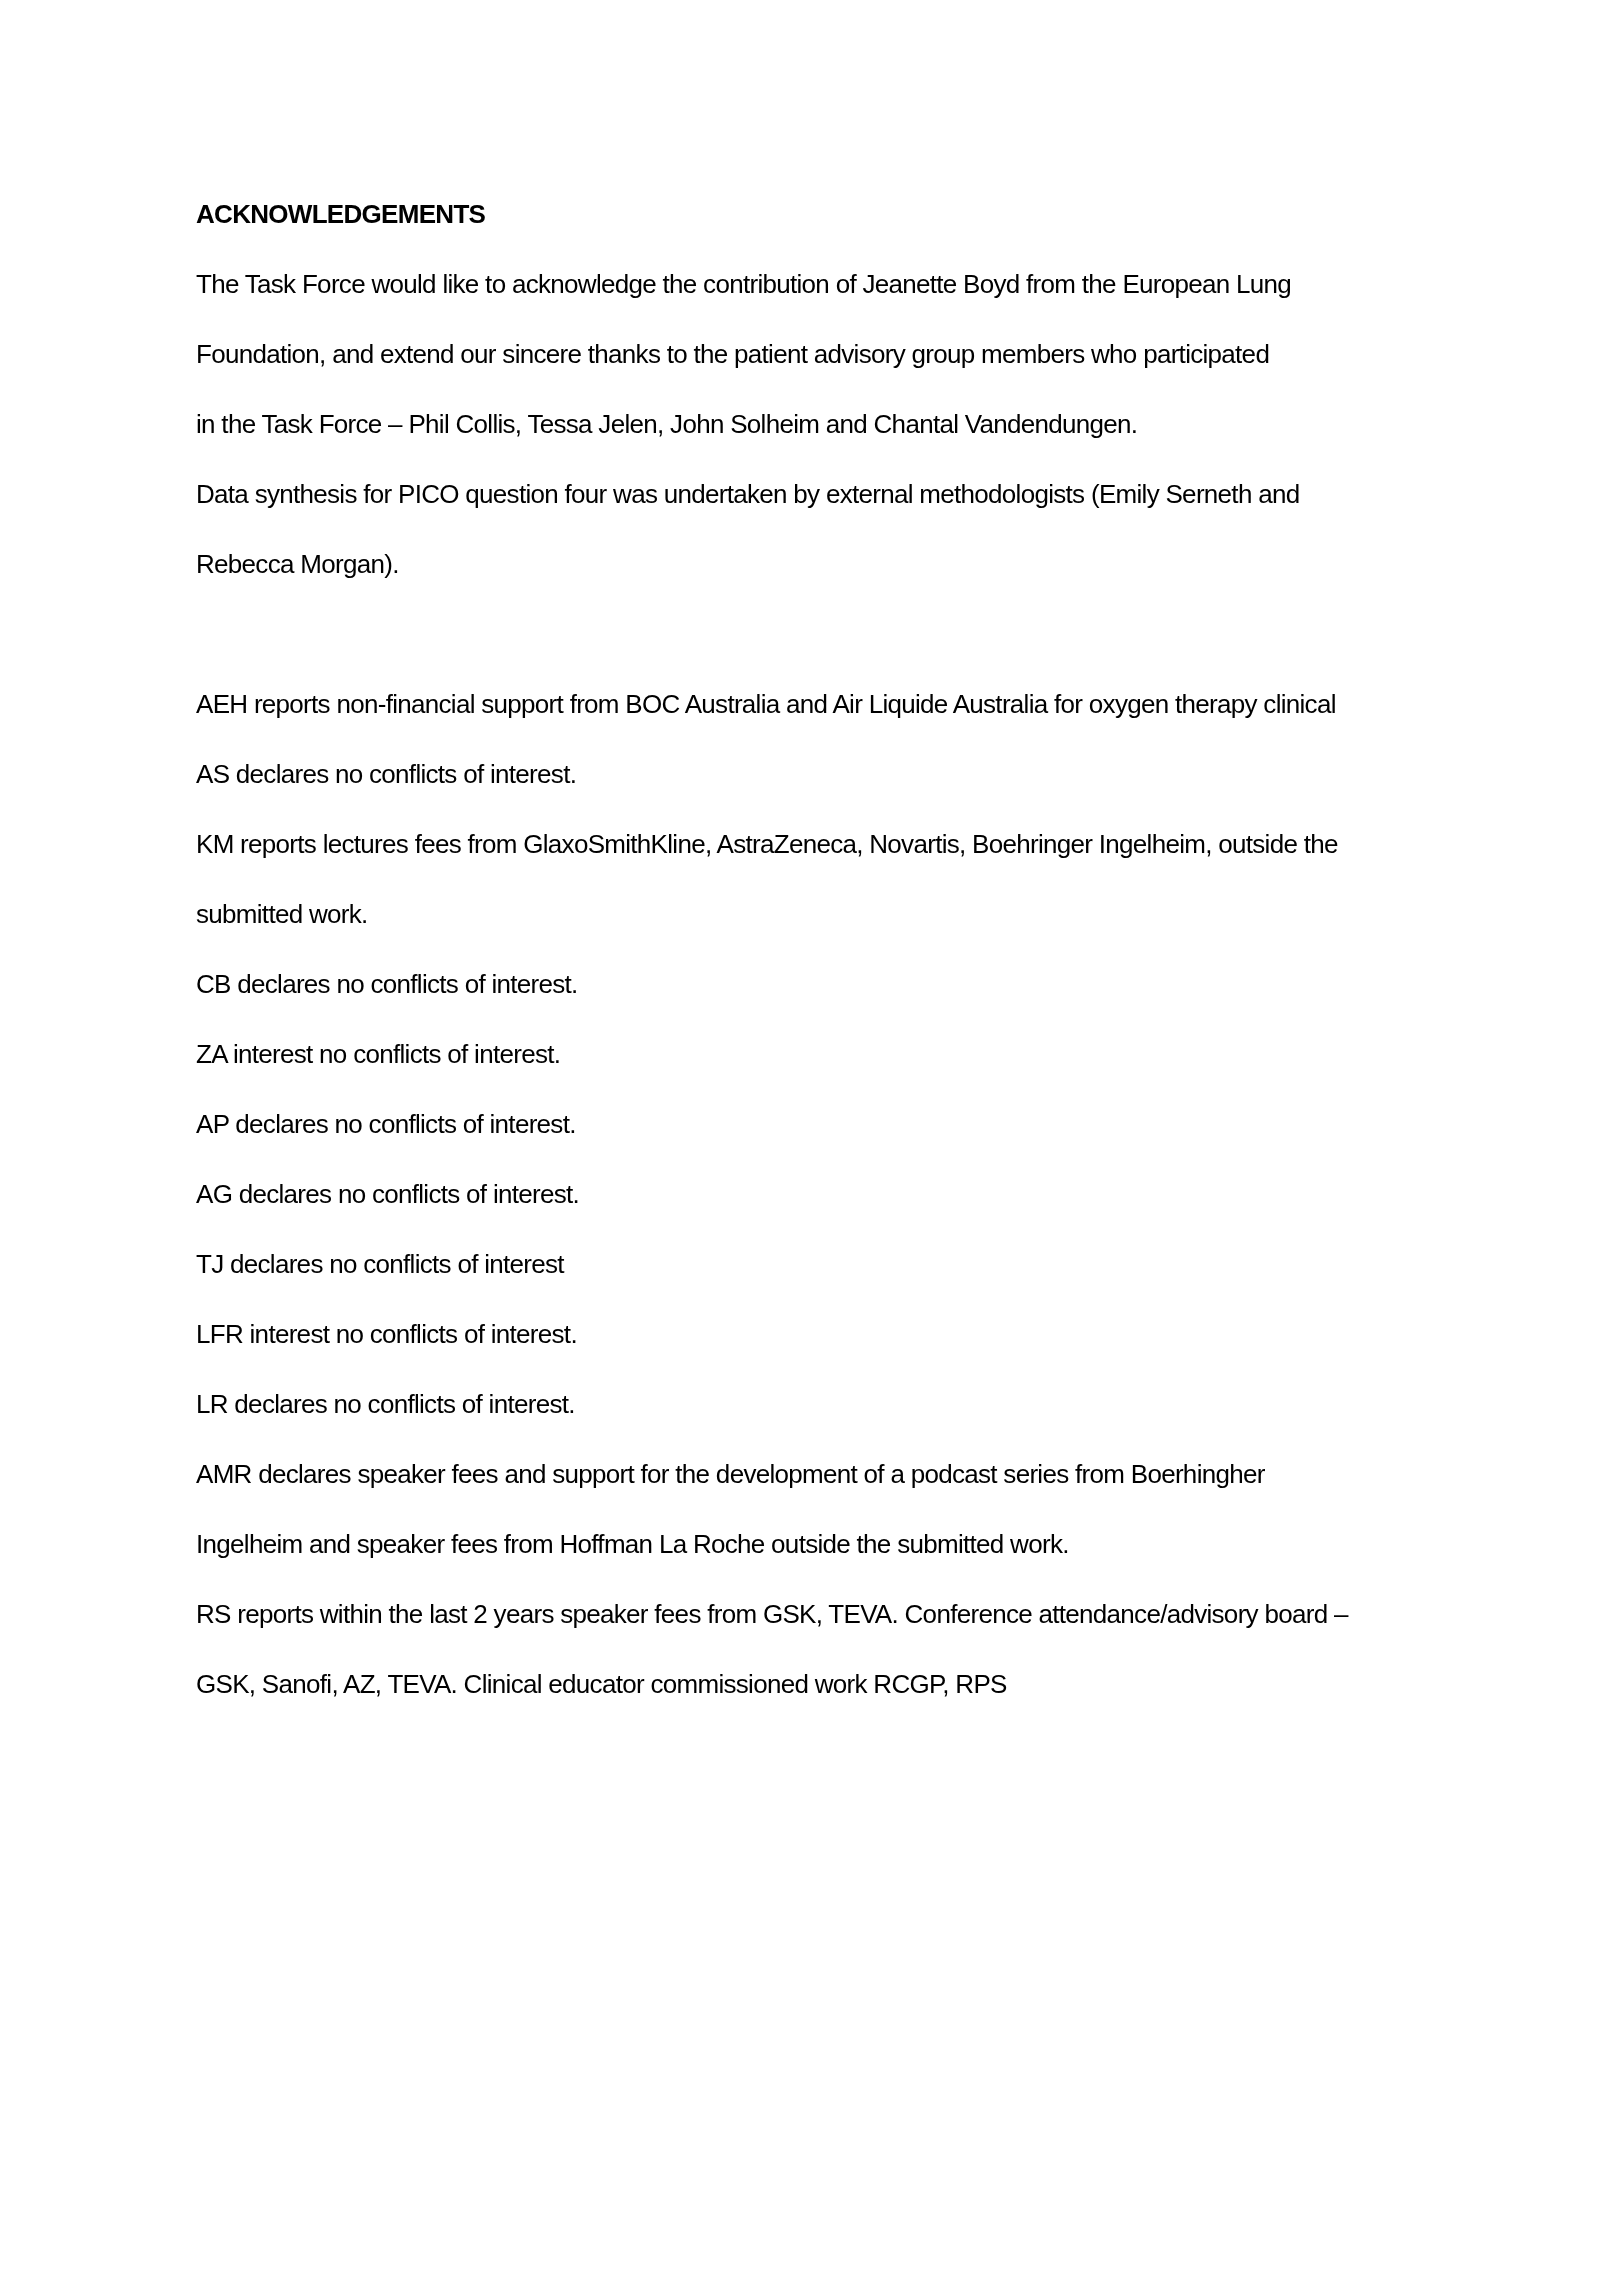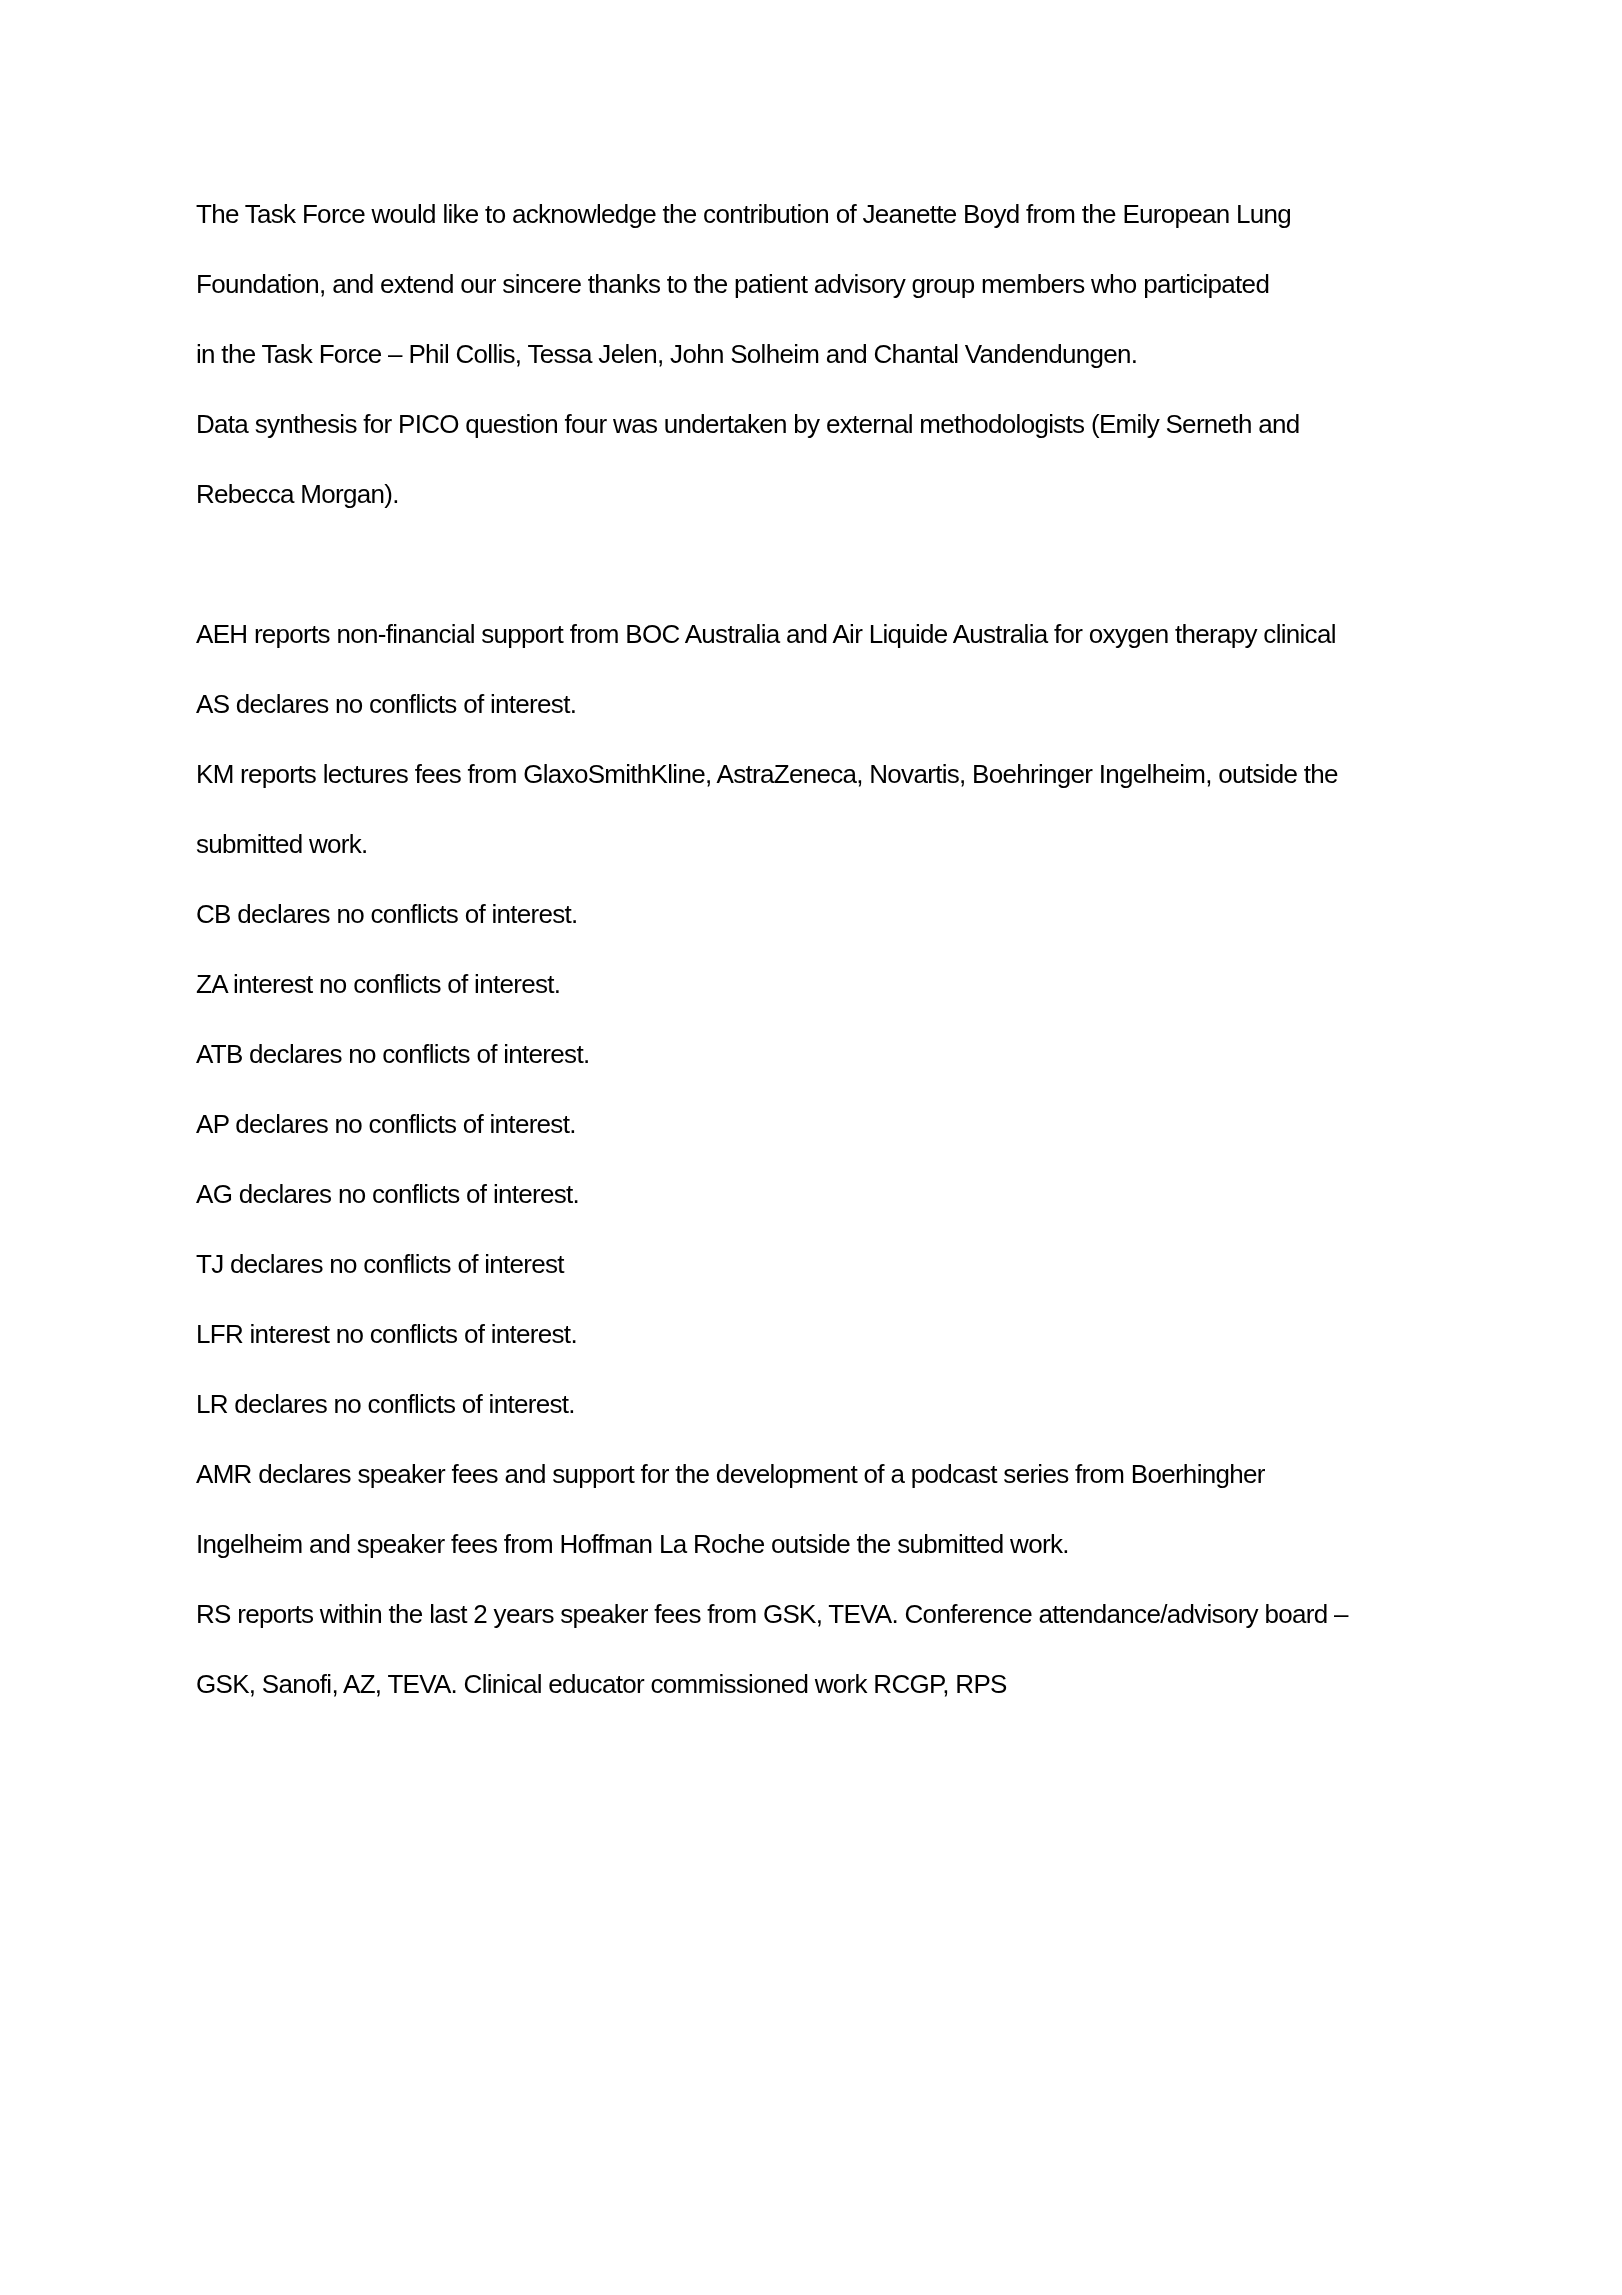--- a/index.html
+++ b/index.html
@@ -25,33 +25,33 @@
     letter-spacing:-0.7px;
     white-space:nowrap;
   }
   .line.bold{font-weight:bold;}
 </style>
 </head>
 <body>
 
 <div class="page">
   <div class="content" id="doc-body">
+      <div class="line bold">ACKNOWLEDGEMENTS</div>
       <div class="line">The Task Force would like to acknowledge the contribution of Jeanette Boyd from the European Lung</div>
       <div class="line">Foundation, and extend our sincere thanks to the patient advisory group members who participated</div>
       <div class="line">in the Task Force – Phil Collis, Tessa Jelen, John Solheim and Chantal Vandendungen.</div>
       <div class="line">Data synthesis for PICO question four was undertaken by external methodologists (Emily Serneth and</div>
       <div class="line">Rebecca Morgan).</div>
       <div class="line"></div>
       <div class="line">AEH reports non-financial support from BOC Australia and Air Liquide Australia for oxygen therapy clinical</div>
       <div class="line">AS declares no conflicts of interest.</div>
       <div class="line">KM reports lectures fees from GlaxoSmithKline, AstraZeneca, Novartis, Boehringer Ingelheim, outside the</div>
       <div class="line">submitted work.</div>
       <div class="line">CB declares no conflicts of interest.</div>
       <div class="line">ZA interest no conflicts of interest.</div>
-      <div class="line">ATB declares no conflicts of interest.</div>
       <div class="line">AP declares no conflicts of interest.</div>
       <div class="line">AG declares no conflicts of interest.</div>
       <div class="line">TJ declares no conflicts of interest</div>
       <div class="line">LFR interest no conflicts of interest.</div>
       <div class="line">LR declares no conflicts of interest.</div>
       <div class="line">AMR declares speaker fees and support for the development of a podcast series from Boerhingher</div>
       <div class="line">Ingelheim and speaker fees from Hoffman La Roche outside the submitted work.</div>
       <div class="line">RS reports within the last 2 years speaker fees from GSK, TEVA. Conference attendance/advisory board –</div>
       <div class="line">GSK, Sanofi, AZ, TEVA. Clinical educator commissioned work RCGP, RPS</div>
     </div>

